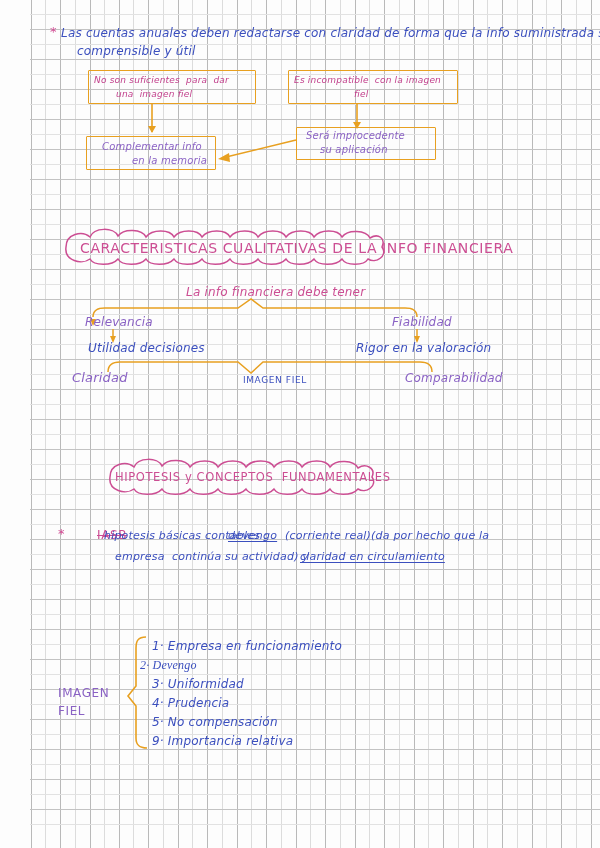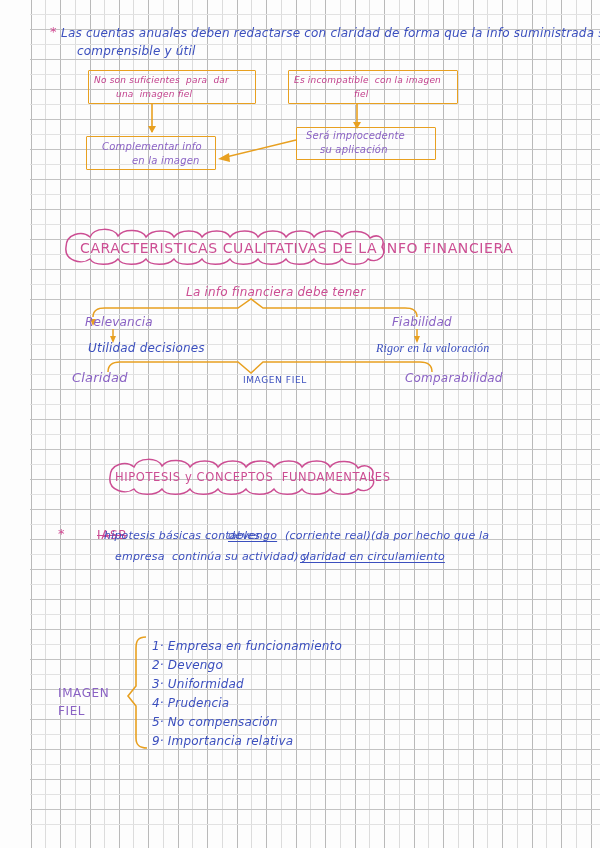--- a/index.html
+++ b/index.html
@@ -165,21 +165,21 @@
     <g stroke="#e8a020" stroke-width="1.6" fill="none">
       <path d="M152,104 L152,132"></path>
       <path d="M148,126 L152,133 L156,126" fill="#e8a020" stroke="none"></path>
       <path d="M357,104 L357,128"></path>
       <path d="M353,122 L357,129 L361,122" fill="#e8a020" stroke="none"></path>
     </g>
   </svg>
 
   <div class="obox" style="left:86px;top:136px;width:130px;height:34px;"></div>
   <div class="hw purple s10 ital" style="left:102px;top:141px;">Complementar info</div>
-  <div class="hw purple s10 ital" style="left:132px;top:155px;">en la imagen</div>
+  <div class="hw purple s10 ital" style="left:132px;top:155px;">en la memoria</div>
 
   <div class="obox" style="left:296px;top:127px;width:140px;height:33px;"></div>
   <div class="hw purple s10 ital" style="left:306px;top:130px;">Será improcedente</div>
   <div class="hw purple s10 ital" style="left:320px;top:144px;">su aplicación</div>
 
   <svg class="conn" style="left:0;top:0;width:600px;height:250px;">
     <g stroke="#e8a020" stroke-width="1.6" fill="none">
       <path d="M296,140 L222,158"></path>
       <path d="M229,153 L218,159 L230,162" fill="#e8a020" stroke="none"></path>
     </g>
@@ -229,21 +229,21 @@
   <svg class="conn" style="left:0;top:0;width:600px;height:360px;">
     <g stroke="#e8a020" stroke-width="1.5" fill="none">
       <path d="M113,329 L113,341"></path>
       <path d="M110,336 L113,343 L116,336" fill="#e8a020" stroke="none"></path>
       <path d="M417,329 L417,341"></path>
       <path d="M414,336 L417,343 L420,336" fill="#e8a020" stroke="none"></path>
     </g>
   </svg>
 
   <div class="hw blue s12 ital" style="left:88px;top:341px;">Utilidad decisiones</div>
-  <div class="hw blue s12 ital" style="left:376px;top:341px;font-family:Liberation Serif, serif;">Rigor en la valoración</div>
+  <div class="hw blue s12 ital" style="left:356px;top:341px;">Rigor en la valoración</div>
 
   <svg class="conn" style="left:0;top:0;width:600px;height:400px;">
     <g stroke="#e8a020" stroke-width="1.5" fill="none">
       <path d="M108,372 C108,364 114,362 120,362 L238,362 L251,373 L263,362 L420,362 C426,362 432,364 432,372"></path>
     </g>
   </svg>
 
   <div class="hw purple s13 ital" style="left:72px;top:370px;">Claridad</div>
   <div class="hw blue s9 caps" style="left:243px;top:375px;">IMAGEN FIEL</div>
   <div class="hw purple s12 ital" style="left:405px;top:371px;">Comparabilidad</div>
@@ -287,19 +287,19 @@
   <div class="hw purple s12 caps" style="left:58px;top:686px;">IMAGEN</div>
   <div class="hw purple s12 caps" style="left:58px;top:704px;">FIEL</div>
 
   <svg class="conn" style="left:0;top:0;width:600px;height:848px;">
     <g stroke="#e8a020" stroke-width="1.6" fill="none">
       <path d="M146,637 C138,637 136,641 136,648 L136,686 L128,696 L136,706 L136,738 C136,745 139,748 147,748"></path>
     </g>
   </svg>
 
   <div class="hw blue s12 ital" style="left:152px;top:639px;">1· Empresa en funcionamiento</div>
-  <div class="hw blue s12 ital" style="left:152px;top:658px;">2· Devengo</div>
+  <div class="hw blue s12 ital" style="left:140px;top:658px;font-family:Liberation Serif, serif;">2· Devengo</div>
   <div class="hw blue s12 ital" style="left:152px;top:677px;">3· Uniformidad</div>
   <div class="hw blue s12 ital" style="left:152px;top:696px;">4· Prudencia</div>
   <div class="hw blue s12 ital" style="left:152px;top:715px;">5· No compensación</div>
   <div class="hw blue s12 ital" style="left:152px;top:734px;">9· Importancia relativa</div>
 
 </div>
 
 </body></html>

